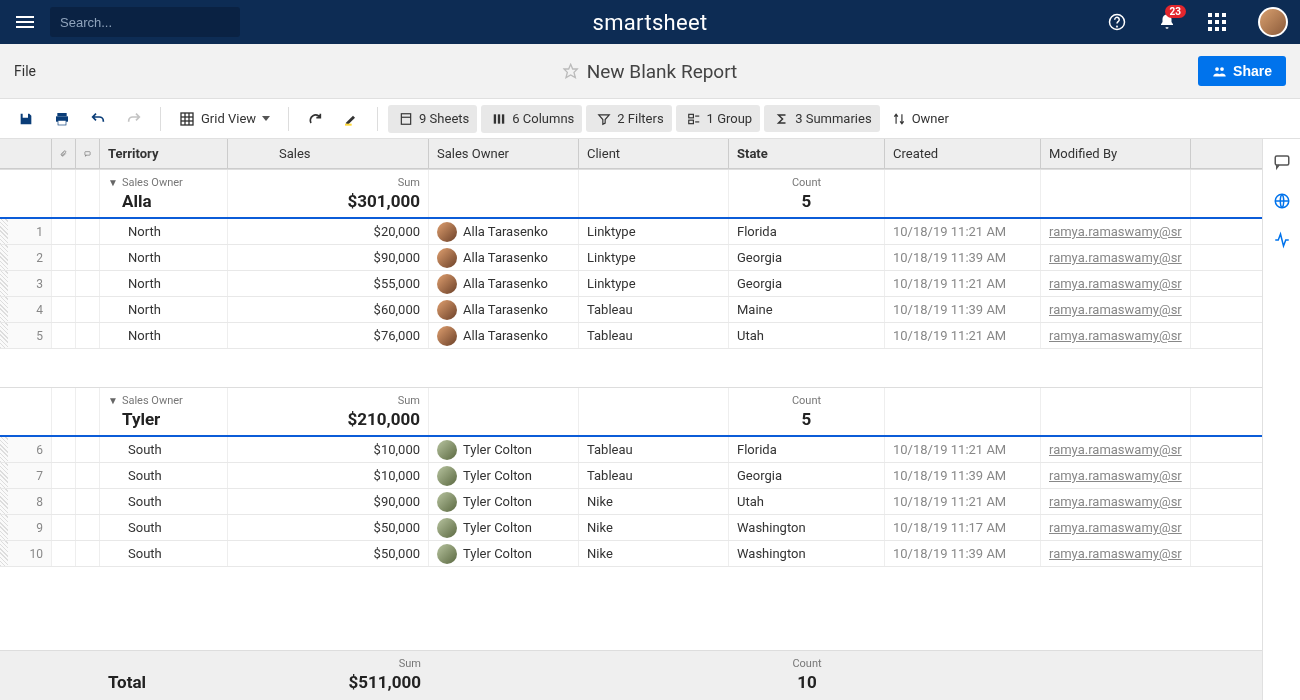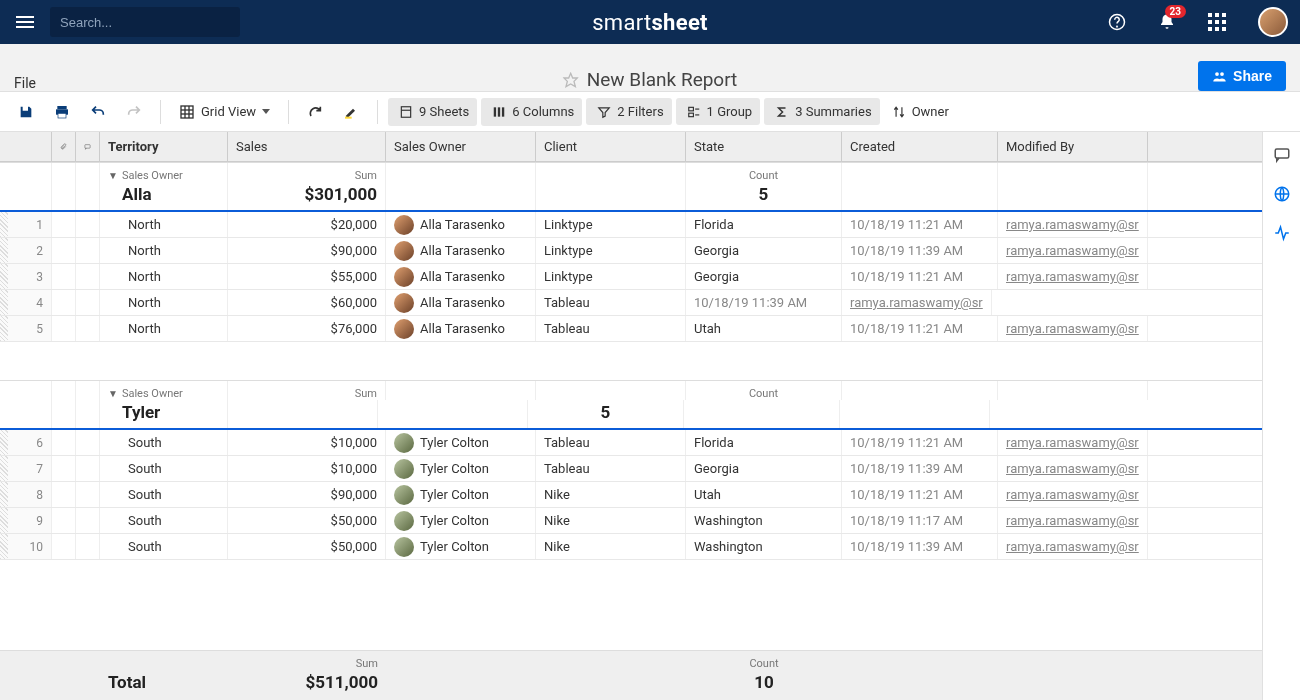--- a/index.html
+++ b/index.html
@@ -4,29 +4,29 @@
 <style>
 * { box-sizing: border-box; margin: 0; padding: 0; }
 body { font-family: -apple-system, BlinkMacSystemFont, "Segoe UI", Roboto, sans-serif; font-size: 13px; color: #333; background: #fff; overflow: hidden; }
 .topbar { height: 44px; background: #0d2c54; display: flex; align-items: center; padding: 0 12px; gap: 12px; color: #fff; }
 .hamburger { display: flex; flex-direction: column; gap: 3px; cursor: pointer; padding: 4px; }
 .hamburger div { width: 18px; height: 2px; background: #fff; }
 .search-wrap { background: #0a2243; border-radius: 3px; display: flex; align-items: center; padding: 0 10px; height: 30px; width: 190px; }
 .search-wrap input { background: transparent; border: none; outline: none; color: #3b82f6; font-size: 13px; flex: 1; }
 .search-wrap input::placeholder { color: #8fa3bb; }
 .brand { position: absolute; left: 50%; transform: translateX(-50%); font-size: 22px; font-weight: 400; letter-spacing: 0.3px; }
-.brand b { font-weight: 700; }
+.brand b { font-weight: 400; }
 .top-right { margin-left: auto; display: flex; align-items: center; gap: 32px; }
 .icon-btn { cursor: pointer; display: flex; align-items: center; justify-content: center; position: relative; }
 .badge { position: absolute; top: -8px; right: -10px; background: #e2262d; color: #fff; font-size: 10px; font-weight: 700; border-radius: 8px; padding: 1px 5px; }
 .apps-grid { display: grid; grid-template-columns: repeat(3, 4px); grid-template-rows: repeat(3, 4px); gap: 3px; }
 .apps-grid div { background: #fff; }
 .avatar { width: 30px; height: 30px; border-radius: 50%; background: linear-gradient(135deg,#d9a06f,#8a5a3a); border: 2px solid #fff; }
 
-.titlebar { height: 48px; background: #f2f2f2; border-bottom: 1px solid #e0e0e0; display: flex; align-items: flex-end; padding: 0 14px; }
+.titlebar { height: 55px; background: #f2f2f2; border-bottom: 1px solid #e0e0e0; display: flex; align-items: center; padding: 0 14px; }
 .file-menu { font-size: 14px; color: #333; cursor: pointer; }
 .title-center { position: absolute; left: 50%; transform: translateX(-50%); display: flex; align-items: center; gap: 8px; font-size: 19px; color: #444; }
 .share-btn { margin-left: auto; background: #0073ec; color: #fff; border: none; border-radius: 3px; padding: 7px 14px; font-size: 14px; font-weight: 600; display: flex; align-items: center; gap: 6px; cursor: pointer; }
 
 .toolbar { height: 40px; background: #fff; border-bottom: 1px solid #e0e0e0; display: flex; align-items: center; padding: 0 10px; gap: 4px; }
 .tool { padding: 6px 8px; border-radius: 3px; display: flex; align-items: center; gap: 6px; font-size: 13px; color: #333; cursor: pointer; }
 .tool.active { background: #e8e8e8; padding-left: 11px; }
 .tool svg { flex-shrink: 0; }
 .vsep { width: 1px; height: 24px; background: #ddd; margin: 0 6px; }
 .caret { width: 0; height: 0; border-left: 4px solid transparent; border-right: 4px solid transparent; border-top: 5px solid #555; }
@@ -35,21 +35,21 @@
 .sheet-area { flex: 1; overflow: auto; position: relative; }
 .right-rail { width: 38px; border-left: 1px solid #e0e0e0; background: #fff; display: flex; flex-direction: column; align-items: center; gap: 18px; padding-top: 14px; }
 .right-rail .ri { cursor: pointer; color: #444; }
 
 .hdr-row { display: flex; background: #eee; border-bottom: 1px solid #ccc; height: 30px; position: sticky; top: 0; }
 .hdr-cell { border-right: 1px solid #ccc; padding: 6px 8px; font-size: 13px; font-weight: 700; color: #333; display: flex; align-items: center; }
 .col-rownum { width: 52px; }
 .col-attach { width: 24px; }
 .col-comment { width: 24px; }
 .col-territory { width: 128px; }
-.col-sales { width: 158px; }
+.col-sales { width: 158px; margin-left: 43px; }
 .col-owner { width: 150px; }
 .col-client { width: 150px; }
 .col-state { width: 156px; }
 .col-created { width: 156px; }
 .col-modifiedby { width: 150px; }
 
 .group-hdr { border-top: 1px solid #ddd; border-bottom: 2px solid #0b5cd8; }
 .group-hdr .labels, .group-hdr .values { display: flex; }
 .group-hdr .labels .cell { font-size: 11px; color: #777; padding: 6px 8px 0; }
 .group-hdr .values .cell { font-size: 17px; font-weight: 700; color: #222; padding: 2px 8px 6px; }
@@ -247,21 +247,21 @@
       <div class="hdr-cell col-comment">
           <svg width="14" height="14" viewBox="0 0 24 24" fill="none" stroke="#666" stroke-width="2">
             <rect x="3" y="4" width="18" height="12" rx="2"></rect>
             <path d="M8 16l-3 4v-4"></path>
           </svg>
         </div>
       <div class="hdr-cell col-territory">Territory</div>
       <div class="hdr-cell col-sales" style="font-weight:400">Sales</div>
       <div class="hdr-cell col-owner" style="font-weight:400">Sales Owner</div>
       <div class="hdr-cell col-client" style="font-weight:400">Client</div>
-      <div class="hdr-cell col-state" style="font-weight:400">State</div>
+      <div class="hdr-cell col-state" style="font-weight:700">State</div>
       <div class="hdr-cell col-created" style="font-weight:400">Created</div>
       <div class="hdr-cell col-modifiedby" style="font-weight:400">Modified By</div>
     </div>
 
     <div id="groups-container">
         <div class="group-hdr">
   <div class="labels">
     <div class="cell col-rownum"></div>
             <div class="cell col-attach"></div>
             <div class="cell col-comment"></div>
@@ -338,20 +338,21 @@
       <div class="cell rn col-rownum">4</div>
       <div class="cell col-attach"></div>
       <div class="cell col-comment"></div>
       <div class="cell col-territory" style="padding-left:28px">North</div>
       <div class="cell col-sales num">$60,000</div>
       <div class="cell col-owner owner-cell">
             <div class="mini-avatar "></div>
             <span>Alla Tarasenko</span>
           </div>
       <div class="cell col-client">Tableau</div>
+      <div class="cell col-state">Maine</div>
       <div class="cell col-created created">10/18/19 11:39 AM</div>
       <div class="cell col-modifiedby modby">ramya.ramaswamy@sr</div>
         </div>
         <div class="data-row">
       <div class="cell rn col-rownum">5</div>
       <div class="cell col-attach"></div>
       <div class="cell col-comment"></div>
       <div class="cell col-territory" style="padding-left:28px">North</div>
       <div class="cell col-sales num">$76,000</div>
       <div class="cell col-owner owner-cell">
@@ -378,20 +379,21 @@
             <div class="cell col-client"></div>
     <div class="cell col-state center">Count</div>
     <div class="cell col-created"></div>
             <div class="cell col-modifiedby"></div>
   </div>
   <div class="values">
     <div class="cell col-rownum"></div>
             <div class="cell col-attach"></div>
             <div class="cell col-comment"></div>
     <div class="cell col-territory" style="padding-left:22px">Tyler</div>
+    <div class="cell col-sales right">$210,000</div>
     <div class="cell col-owner"></div>
             <div class="cell col-client"></div>
     <div class="cell col-state center">5</div>
     <div class="cell col-created"></div>
             <div class="cell col-modifiedby"></div>
   </div>
         </div>
         <div class="data-row">
       <div class="cell rn col-rownum">6</div>
       <div class="cell col-attach"></div>

